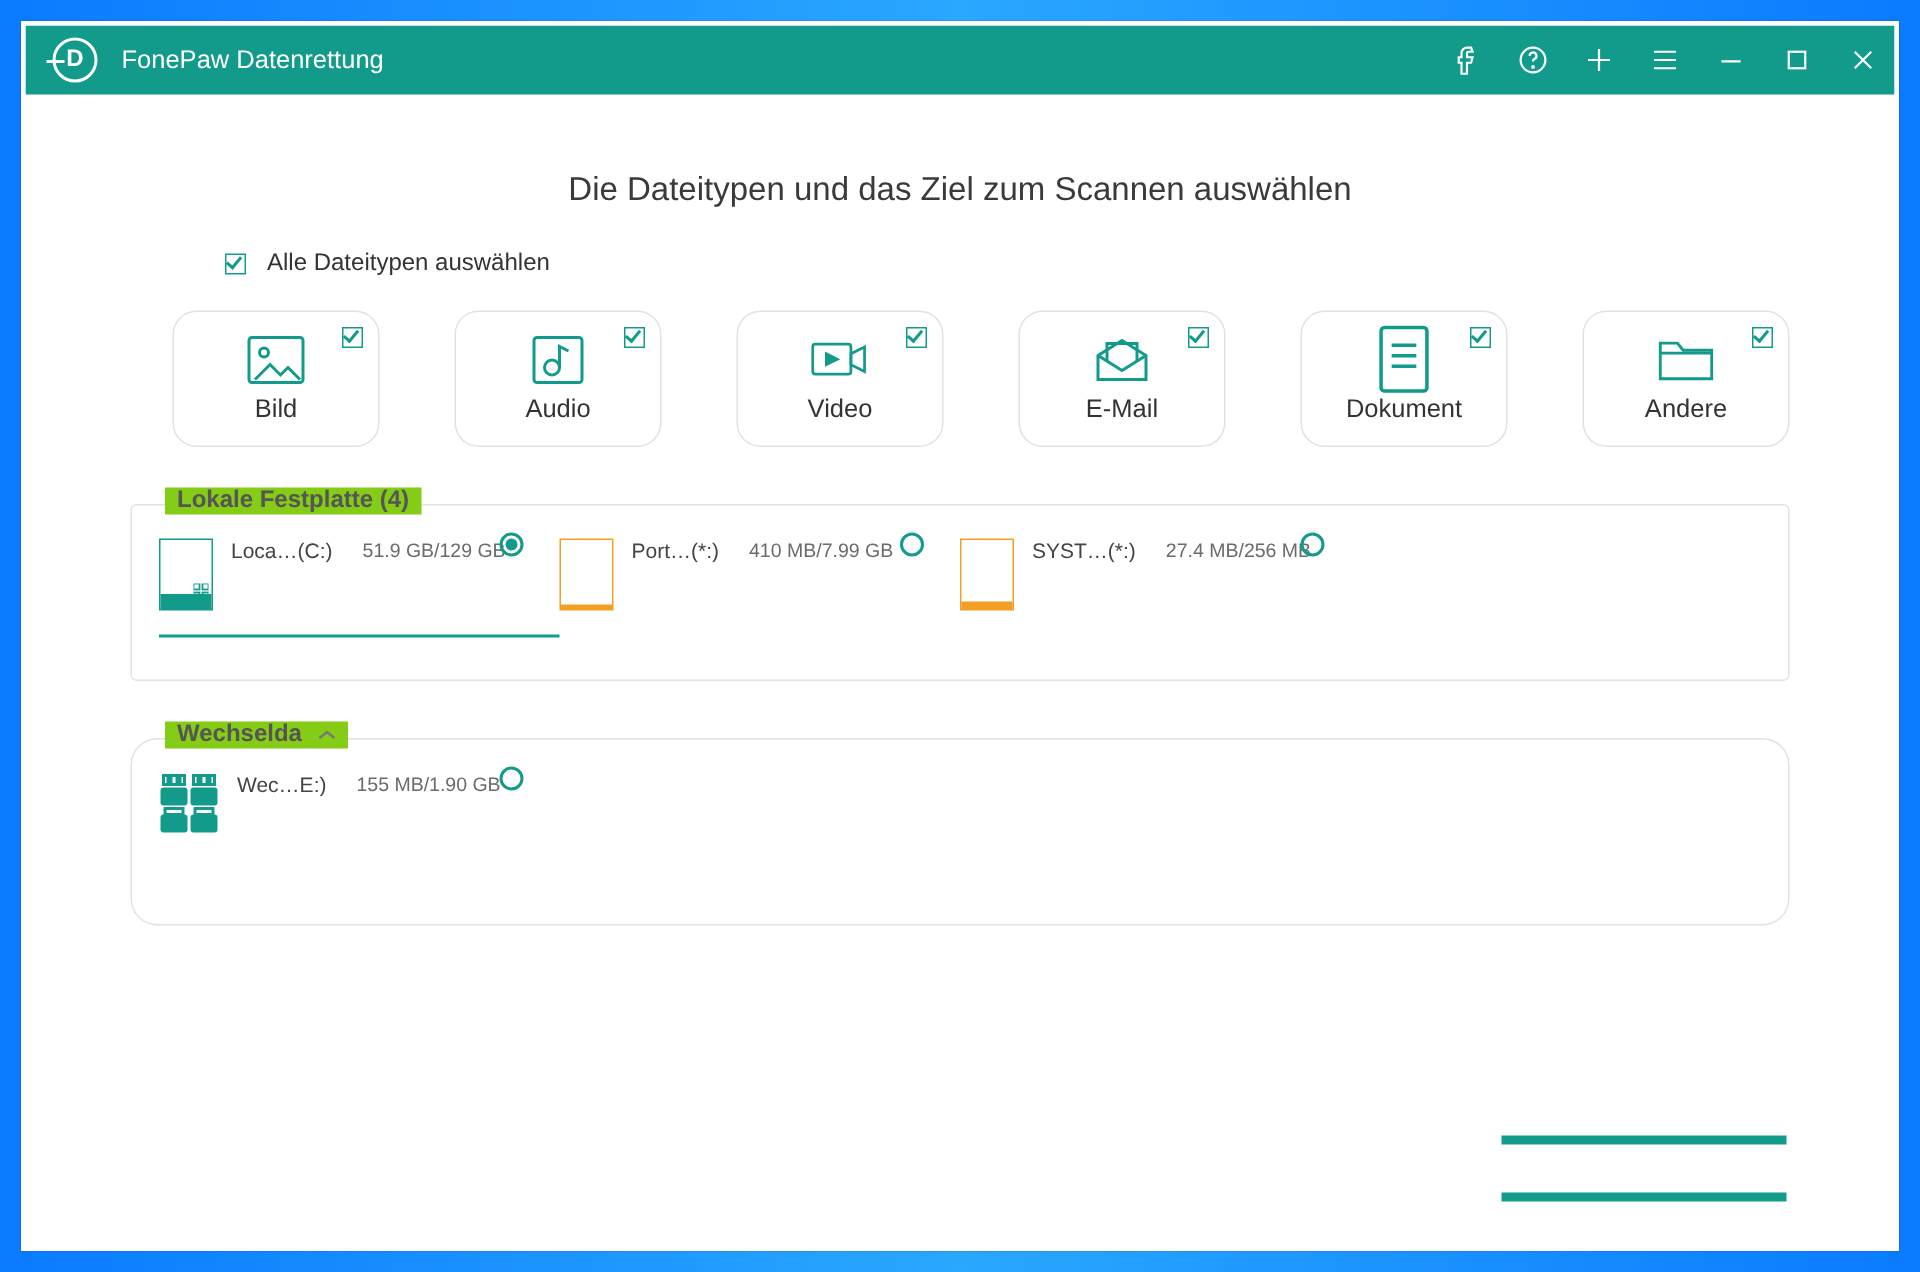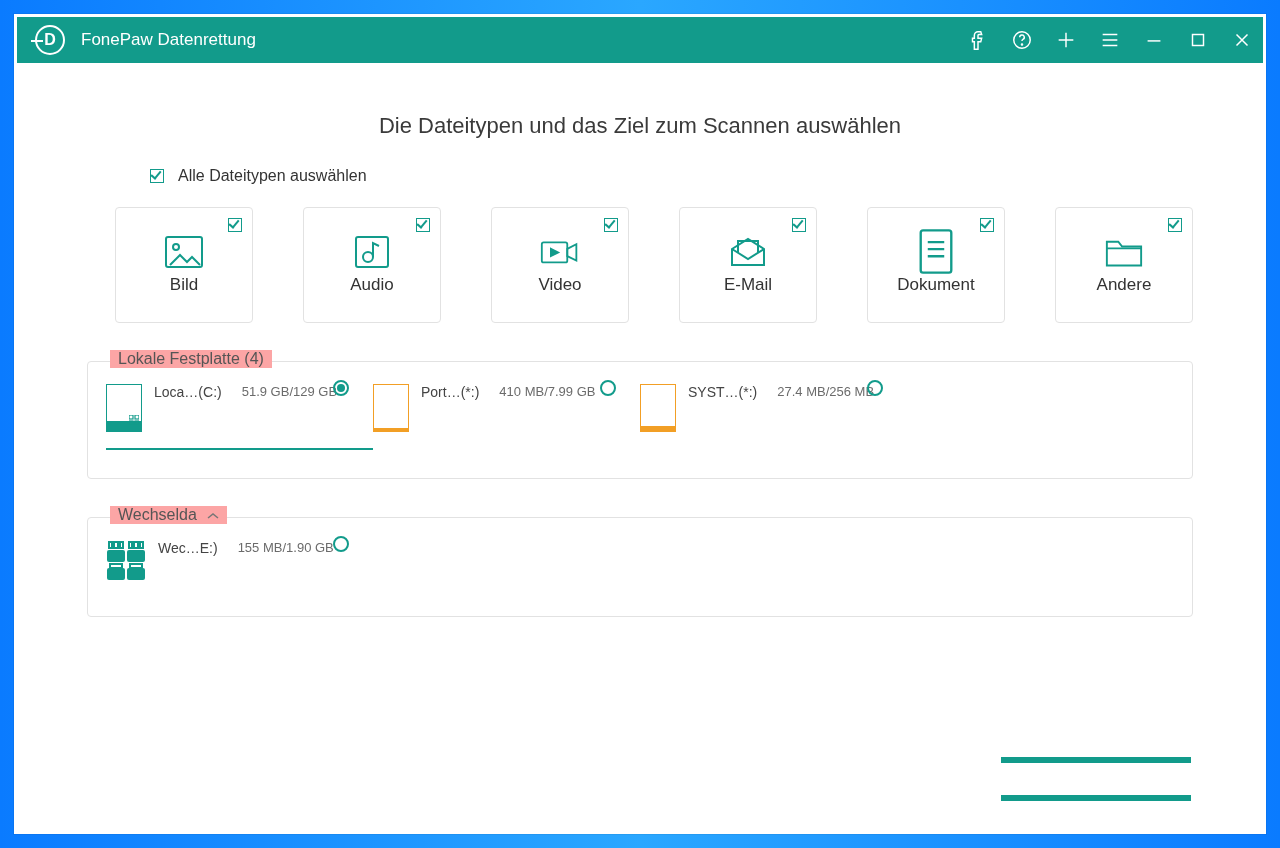--- a/index.html
+++ b/index.html
@@ -61,42 +61,42 @@
   }
   .chk.checked::after{
     content:"";position:absolute;left:2px;top:-1px;width:4px;height:8px;border:solid var(--teal);border-width:0 2px 2px 0;transform:rotate(40deg);
   }
   .sel-label{font-size:16px;color:#333;}
   
   .type-row{display:flex;gap:22px;}
   .type-card{
     flex:1;
     border:1px solid var(--gray-border);
-    border-radius:4px;
-    height:116px;
+    border-radius:16px;
+    height:91px;
     position:relative;
     display:flex;flex-direction:column;align-items:center;justify-content:center;
     cursor:pointer;
     margin-left:28px;
   }
   .type-card .chk{position:absolute;top:10px;right:10px;}
   .type-icon{width:40px;height:34px;display:flex;align-items:center;justify-content:center;margin-bottom:6px;}
   .type-icon svg{stroke:var(--teal);fill:none;stroke-width:2;}
   .type-label{font-size:17px;color:#333;}
 
   
   .group{
     border:1px solid var(--gray-border);
     border-radius:4px;
     margin-top:38px;
     padding:22px 18px 28px 18px;
     position:relative;
   }
   .group-legend{
-    position:absolute;top:-12px;left:22px;background:#fca5a5;padding:0 8px;font-size:16px;color:#555;
+    position:absolute;top:-12px;left:22px;background:#84cc16;padding:0 8px;font-size:16px;color:#555;font-weight:bold;
   }
   .disk-row{display:flex;}
   .disk{
     flex:0 0 25%;
     display:flex;align-items:flex-start;gap:12px;
     position:relative;
     padding-right:30px;
     cursor:pointer;
   }
   .disk .radio{
@@ -108,21 +108,21 @@
   .disk.sel{border-bottom:2px solid var(--teal);padding-bottom:16px;}
   .drive-icon{width:36px;height:48px;border:1.5px solid var(--teal);position:relative;background:#fff;flex-shrink:0;}
   .drive-fill{position:absolute;left:0;bottom:0;width:100%;}
   .drive-win{position:absolute;right:2px;bottom:10px;width:10px;height:10px;}
   .drive-win svg{stroke:var(--teal);fill:none;stroke-width:1.2;}
   .drive-icon.part{border-color:var(--orange);}
   .disk-info{display:flex;flex-direction:row;gap:20px;min-width:0;}
   .disk-name{font-size:14px;color:#444;white-space:nowrap;overflow:hidden;text-overflow:ellipsis;}
   .disk-size{font-size:13px;color:var(--gray-text);}
 
-  .group.short{padding-bottom:28px;}
+  .group.short{padding-bottom:52px;border-radius:18px;}
 
   
   .usb-icon{width:40px;flex-shrink:0;}
   .usb-icon svg{stroke:var(--teal);fill:var(--teal);}
 
   .collapse-caret{display:inline-block;margin-left:6px;}
 
   
   .bin-area{margin-top:14px;padding:6px 18px 0 18px;position:relative;}
   .bin-item{display:flex;align-items:center;gap:12px;position:relative;width:25%;}

